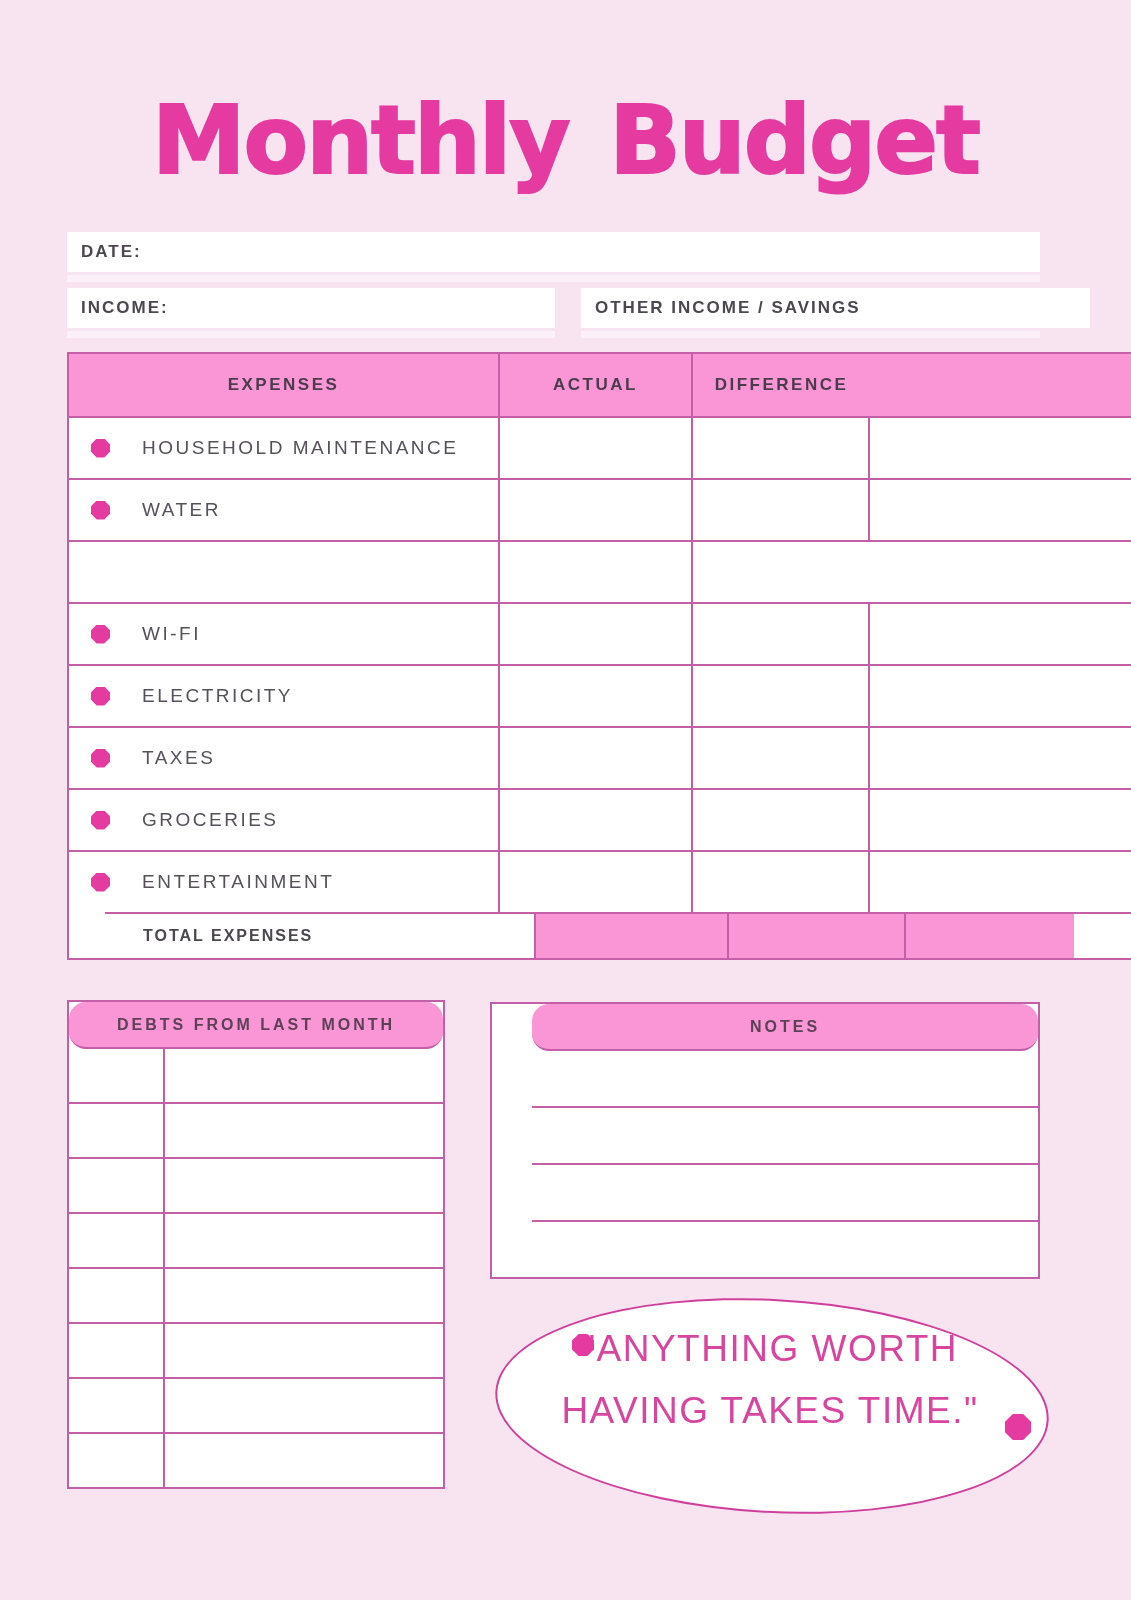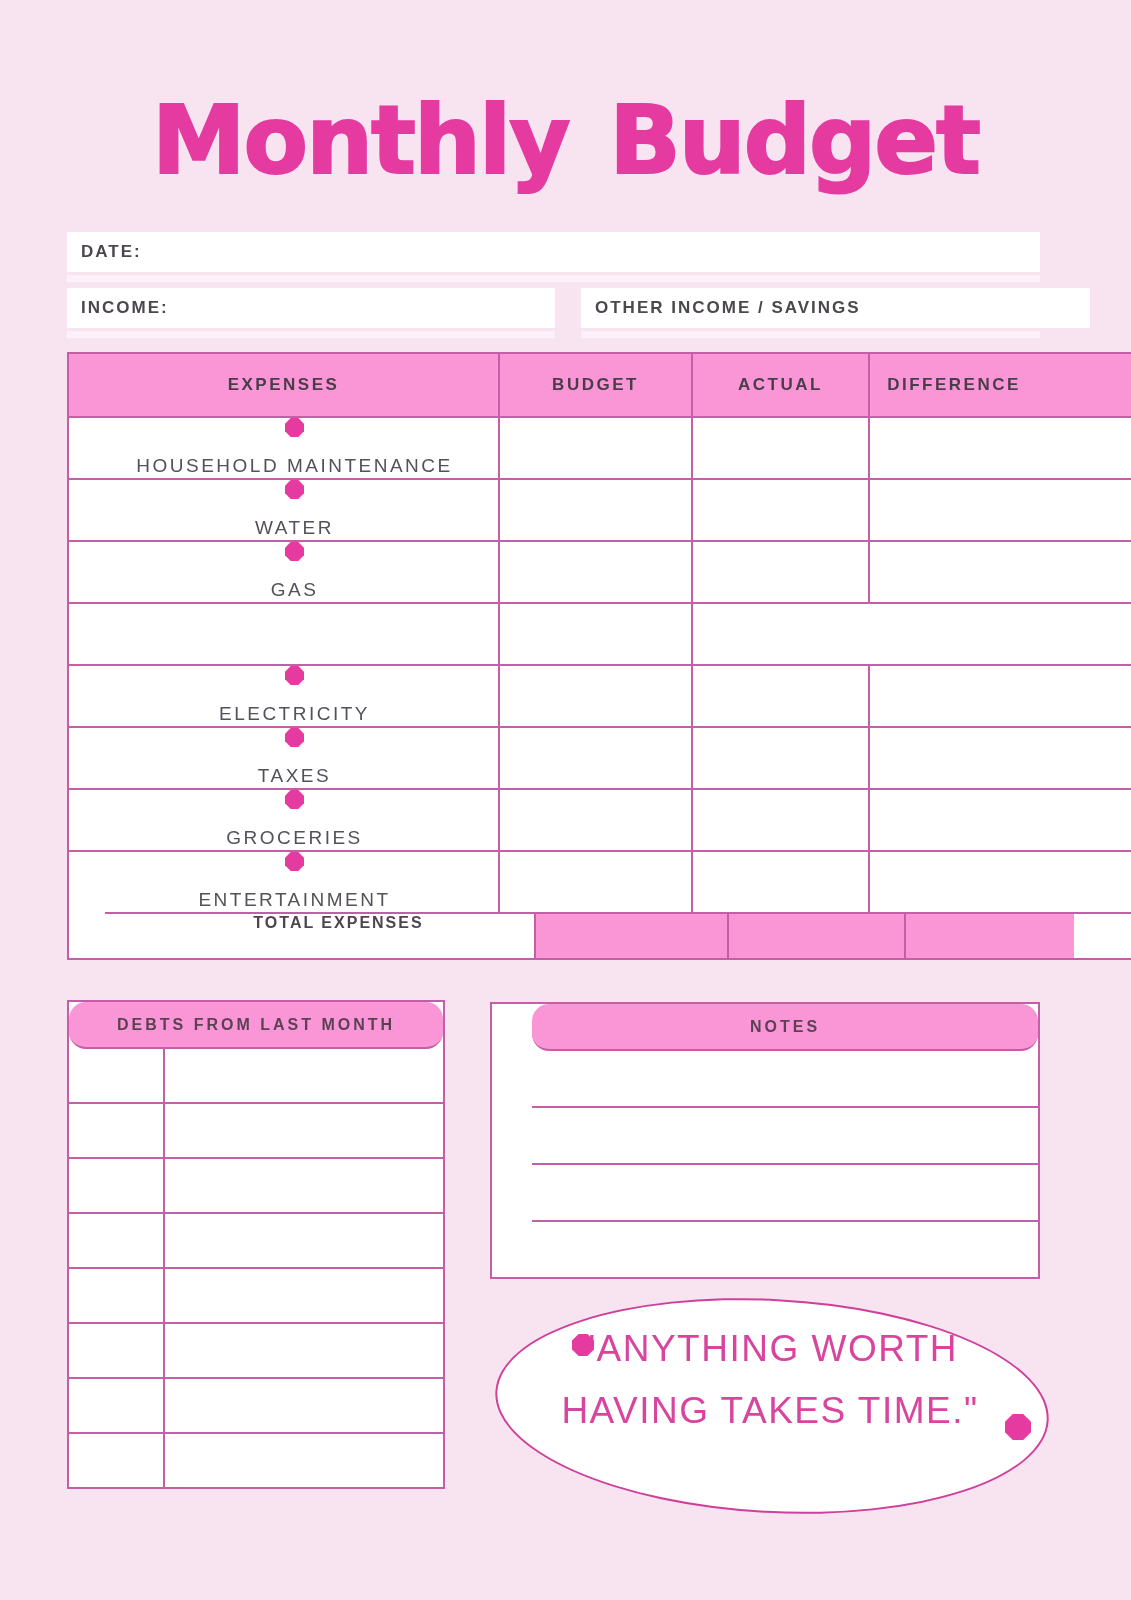--- a/index.html
+++ b/index.html
@@ -48,21 +48,21 @@
   .ex-header{height:62px;background:var(--pink);}
   .ex-hcell{
     display:flex;align-items:center;justify-content:center;
     font-size:17px;font-weight:700;color:#4b3c4c;letter-spacing:2.5px;
     border-right:2px solid var(--tb);box-sizing:border-box;
   }
   .ex-hcell.last{border-right:none;}
   .ex-row{height:60px;border-top:2px solid var(--tb);}
   .ex-cell{border-right:2px solid var(--tb);box-sizing:border-box;display:flex;align-items:center;}
   .ex-cell.last{border-right:none;}
-  .label-cell{padding-left:22px;gap:18px;flex-direction:column;}
+  .label-cell{padding-left:22px;gap:32px;}
   .row-label{font-size:19px;color:#55505a;letter-spacing:2.5px;}
   .octagon{
     display:inline-block;background:var(--accent);
     clip-path:polygon(30% 0,70% 0,100% 30%,100% 70%,70% 100%,30% 100%,0 70%,0 30%);
   }
   .bullet{width:19px;height:19px;flex:0 0 19px;}
   .total-row{height:44px;border-top:2px solid var(--tb);margin-left:36px;}
   .total-label-cell{padding-left:38px;}
   .total-label{font-size:16px;font-weight:700;color:var(--dark);letter-spacing:2px;}
   .pink-cell{background:var(--pink);}
@@ -117,21 +117,20 @@
   <div class="abs strip" style="left:67px;top:331px;width:488px;"></div>
 
   <div class="abs bar" style="left:581px;top:288px;width:509px;">
     <span class="bar-label">OTHER INCOME / SAVINGS</span>
   </div>
   <div class="abs strip" style="left:581px;top:331px;width:459px;"></div>
 
   <div class="abs ex-table">
     <div class="ex-grid ex-header">
       <div class="ex-hcell">EXPENSES</div>
-      <div class="ex-hcell">BUDGET</div>
       <div class="ex-hcell">ACTUAL</div>
       <div class="ex-hcell last">DIFFERENCE</div>
     </div>
 
     <div>
         <div class="ex-grid ex-row">
           <div class="ex-cell label-cell">
             <span class="octagon bullet"></span>
             <span class="row-label">HOUSEHOLD MAINTENANCE</span>
           </div>
@@ -142,29 +141,29 @@
         <div class="ex-grid ex-row">
           <div class="ex-cell label-cell">
             <span class="octagon bullet"></span>
             <span class="row-label">WATER</span>
           </div>
           <div class="ex-cell"></div>
           <div class="ex-cell"></div>
           <div class="ex-cell last"></div>
         </div>
         <div class="ex-grid ex-row">
-          <div class="ex-cell label-cell">
-            <span class="octagon bullet"></span>
-            <span class="row-label">GAS</span>
-          </div>
-          <div class="ex-cell"></div>
-          <div class="ex-cell"></div>
-          <div class="ex-cell last"></div>
-        </div>
-        <div class="ex-grid ex-row">
+          <div class="ex-cell"></div>
+          <div class="ex-cell"></div>
+          <div class="ex-cell last"></div>
+        </div>
+        <div class="ex-grid ex-row">
+          <div class="ex-cell label-cell">
+            <span class="octagon bullet"></span>
+            <span class="row-label">WI-FI</span>
+          </div>
           <div class="ex-cell"></div>
           <div class="ex-cell"></div>
           <div class="ex-cell last"></div>
         </div>
         <div class="ex-grid ex-row">
           <div class="ex-cell label-cell">
             <span class="octagon bullet"></span>
             <span class="row-label">ELECTRICITY</span>
           </div>
           <div class="ex-cell"></div>

